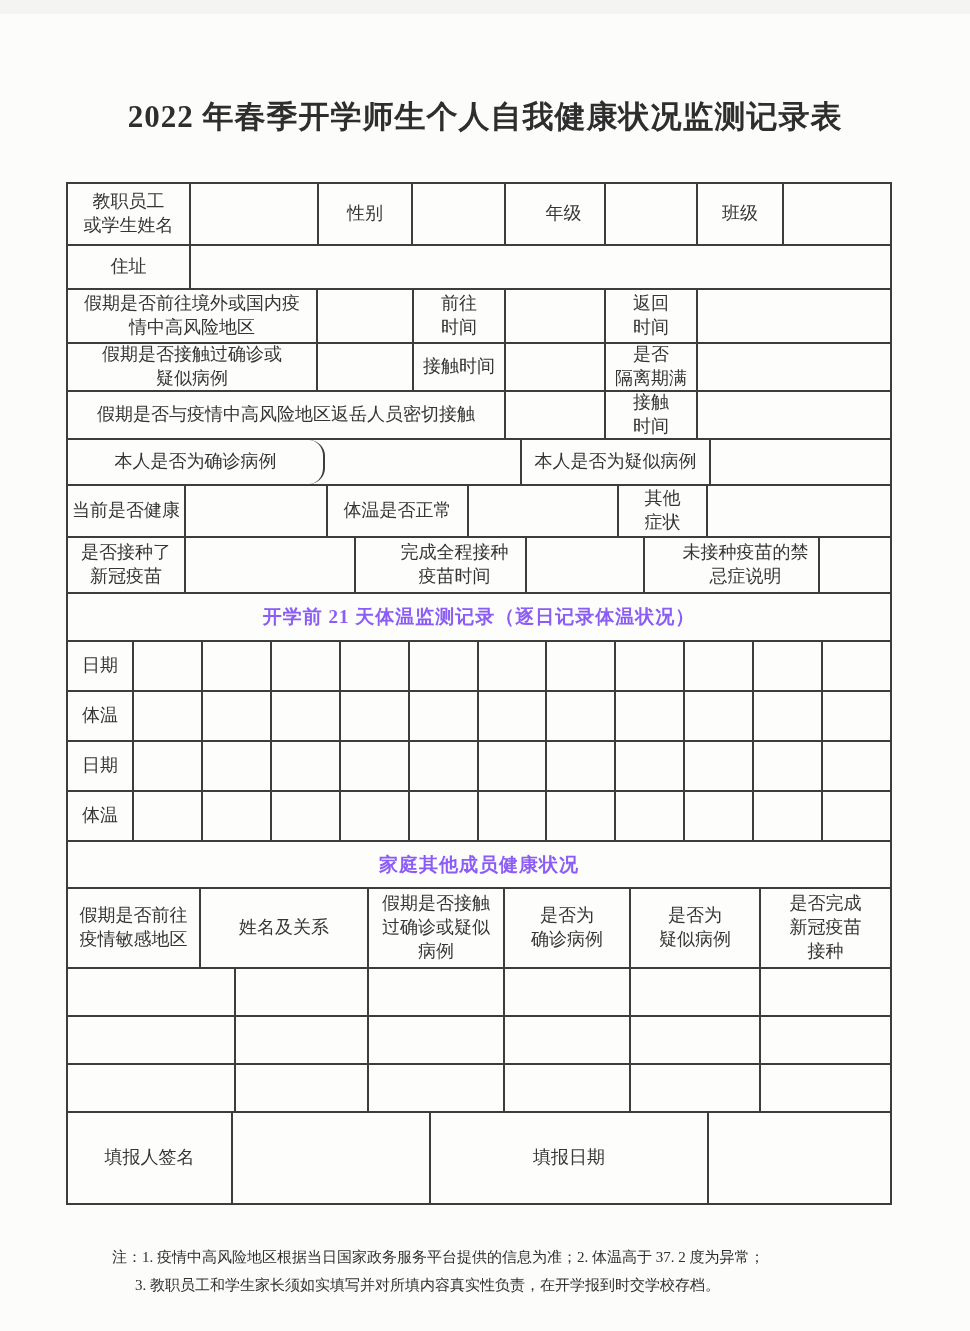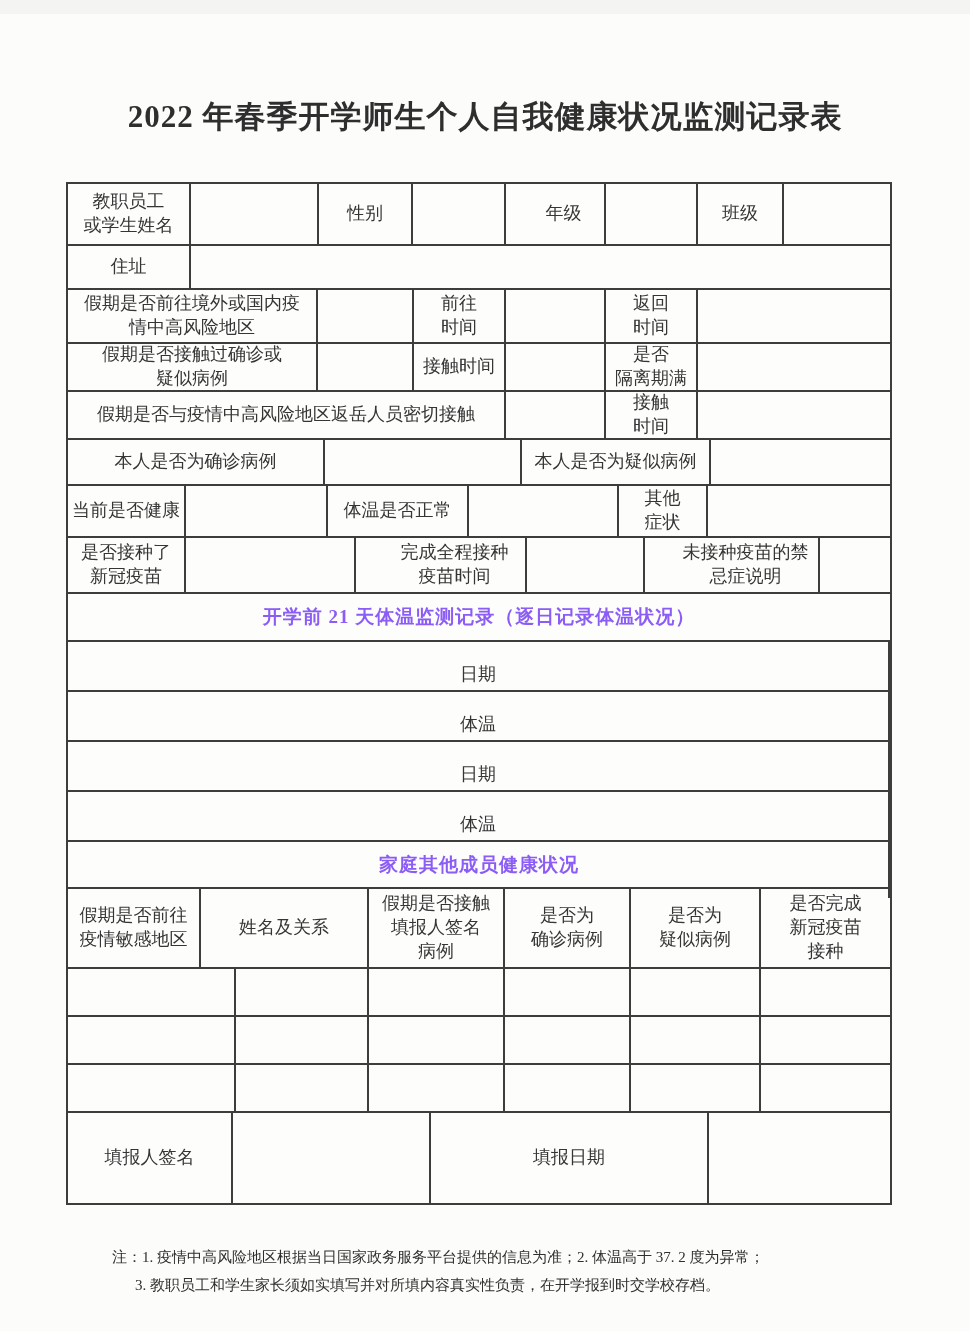--- a/index.html
+++ b/index.html
@@ -61,24 +61,24 @@
   
   .w66{flex:0 0 66px;} .w86{flex:0 0 86px;} .w89{flex:0 0 89px;}
   .w90{flex:0 0 90px;} .w92{flex:0 0 92px;} .w93{flex:0 0 93px;}
   .w94{flex:0 0 94px;} .w96{flex:0 0 96px;} .w100{flex:0 0 100px;padding-left:20px;}
   .w118{flex:0 0 118px;} .w123{flex:0 0 123px;} .w126{flex:0 0 126px;}
   .w128{flex:0 0 128px;} .w130{flex:0 0 130px;} .w133{flex:0 0 133px;}
   .w136{flex:0 0 136px;} .w141{flex:0 0 141px;} .w142{flex:0 0 142px;}
   .w143{flex:0 0 143px;} .w147{flex:0 0 147px;} .w150{flex:0 0 150px;}
   .w165{flex:0 0 165px;} .w168{flex:0 0 168px;} .w189{flex:0 0 189px;}
   .w197{flex:0 0 197px;} .w198{flex:0 0 198px;} .w250{flex:0 0 250px;}
-  .w257{flex:0 0 257px;} .w278{flex:0 0 278px;} .w438{flex:0 0 438px;}
+  .w257{flex:0 0 257px;border-radius:16px;} .w278{flex:0 0 278px;} .w438{flex:0 0 438px;}
   
   .h42{height:42px;} .h44{height:44px;} .h45{height:45px;} .h46{height:46px;}
-  .h48{height:48px;flex-direction:column;} .h50{height:50px;} .h52{height:52px;} .h54{height:54px;gap:28px;}
+  .h48{height:48px;} .h50{height:50px;} .h52{height:52px;} .h54{height:54px;gap:28px;}
   .h60{height:60px;} .h78{height:78px;} .h90{height:90px;}
   .notes{
     position:absolute;
     left:112px;top:1230px;
     width:760px;
     font-size:15px;
     line-height:1.85;
     color:#2f2f2f;
   }
   .notes .note-line2{padding-left:23px;}
@@ -232,21 +232,21 @@
 
     <div class="row h45">
       <div class="cell grow sect">家庭其他成员健康状况</div>
     </div>
 
     <div class="row h78">
       <div class="cell w133">假期是否前往
 疫情敏感地区</div>
       <div class="cell w168">姓名及关系</div>
       <div class="cell w136">假期是否接触
-填报人签名
+过确诊或疑似
 病例</div>
       <div class="cell w126">是否为
 确诊病例</div>
       <div class="cell w130">是否为
 疑似病例</div>
       <div class="cell grow">是否完成
 新冠疫苗
 接种</div>
     </div>
 

